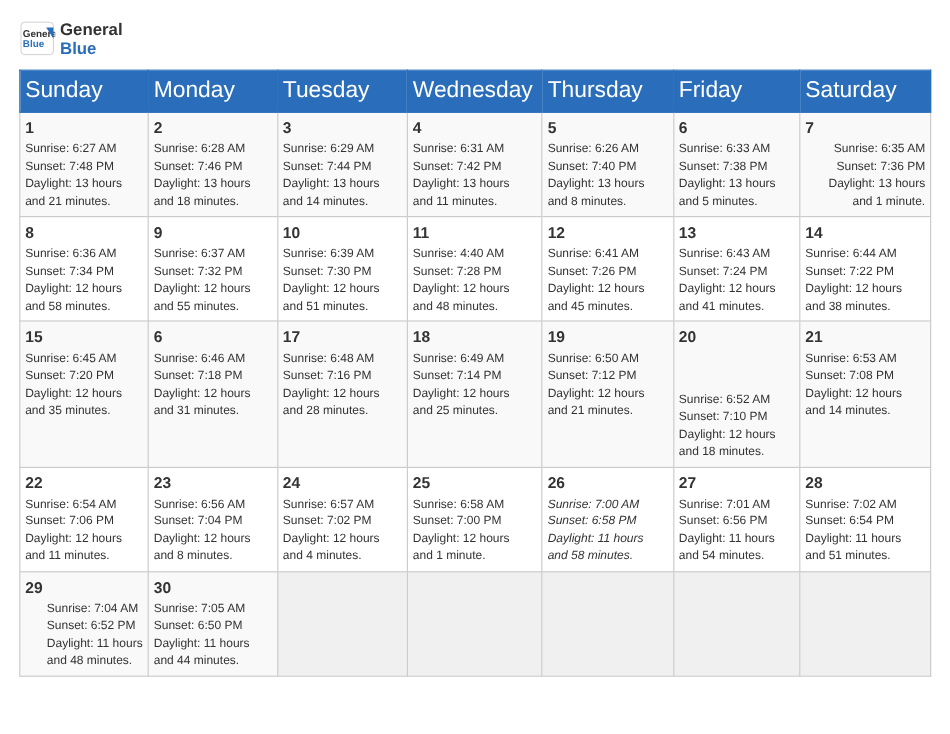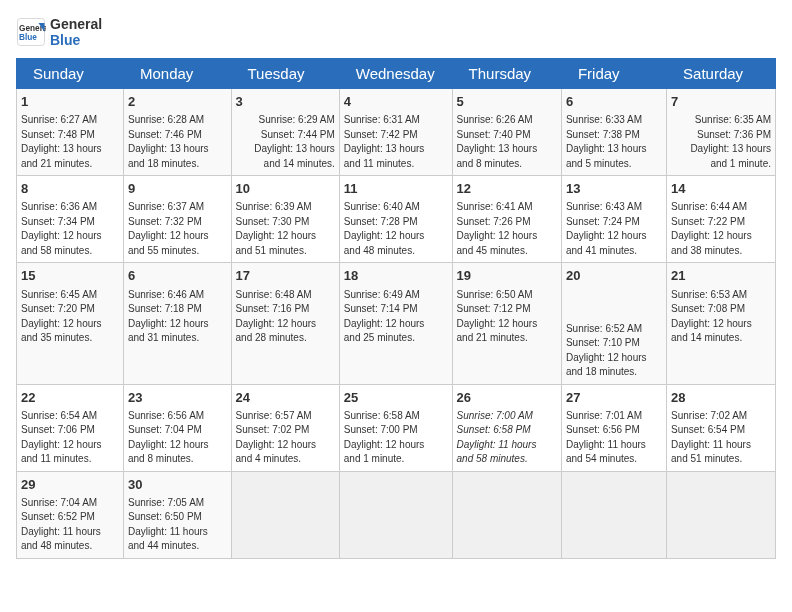--- a/index.html
+++ b/index.html
@@ -44,23 +44,23 @@
       color: #555;
     }
     table {
       width: 100%;
       border-collapse: collapse;
       font-size: 11px;
     }
     thead tr th {
       background-color: #2a6ebb;
       color: #fff;
-      padding: 6px 16px;
+      padding: 6px 4px;
       text-align: left;
-      font-size: 15px;
+      font-size: 19px;
       font-weight: normal;
       border: 1px solid #2a6ebb;
     }
     tbody tr td {
       vertical-align: top;
       padding: 4px 4px;
       border: 1px solid #ccc;
       width: 113px;
       min-height: 70px;
       height: 85px;
@@ -134,21 +134,21 @@
           </td>
           <td>
             <span class="day-num">2</span>
             <div class="day-info" style="white-space: pre-line;">Sunrise: 6:28 AM
 Sunset: 7:46 PM
 Daylight: 13 hours
 and 18 minutes.</div>
           </td>
           <td>
             <span class="day-num">3</span>
-            <div class="day-info" style="white-space: pre-line; text-align: right;">Sunrise: 6:29 AM
+            <div class="day-info" style="white-space: pre-line;">Sunrise: 6:29 AM
 Sunset: 7:44 PM
 Daylight: 13 hours
 and 14 minutes.</div>
           </td>
           <td>
             <span class="day-num">4</span>
             <div class="day-info" style="white-space: pre-line;">Sunrise: 6:31 AM
 Sunset: 7:42 PM
 Daylight: 13 hours
 and 11 minutes.</div>
@@ -192,21 +192,21 @@
           </td>
           <td>
             <span class="day-num">10</span>
             <div class="day-info" style="white-space: pre-line;">Sunrise: 6:39 AM
 Sunset: 7:30 PM
 Daylight: 12 hours
 and 51 minutes.</div>
           </td>
           <td>
             <span class="day-num">11</span>
-            <div class="day-info" style="white-space: pre-line;">Sunrise: 6:40 AM
+            <div class="day-info" style="white-space: pre-line;">Sunrise: 4:40 AM
 Sunset: 7:28 PM
 Daylight: 12 hours
 and 48 minutes.</div>
           </td>
           <td>
             <span class="day-num">12</span>
             <div class="day-info" style="white-space: pre-line;">Sunrise: 6:41 AM
 Sunset: 7:26 PM
 Daylight: 12 hours
 and 45 minutes.</div>
@@ -324,21 +324,21 @@
             <span class="day-num">28</span>
             <div class="day-info" style="white-space: pre-line;">Sunrise: 7:02 AM
 Sunset: 6:54 PM
 Daylight: 11 hours
 and 51 minutes.</div>
           </td>
         </tr>
         <tr>
           <td>
             <span class="day-num">29</span>
-            <div class="day-info" style="white-space: pre-line;">Sunrise: 7:04 AM
+            <div class="day-info" style="white-space: pre-line; margin-left: 18px;">Sunrise: 7:04 AM
 Sunset: 6:52 PM
 Daylight: 11 hours
 and 48 minutes.</div>
           </td>
           <td>
             <span class="day-num">30</span>
             <div class="day-info" style="white-space: pre-line;">Sunrise: 7:05 AM
 Sunset: 6:50 PM
 Daylight: 11 hours
 and 44 minutes.</div>

